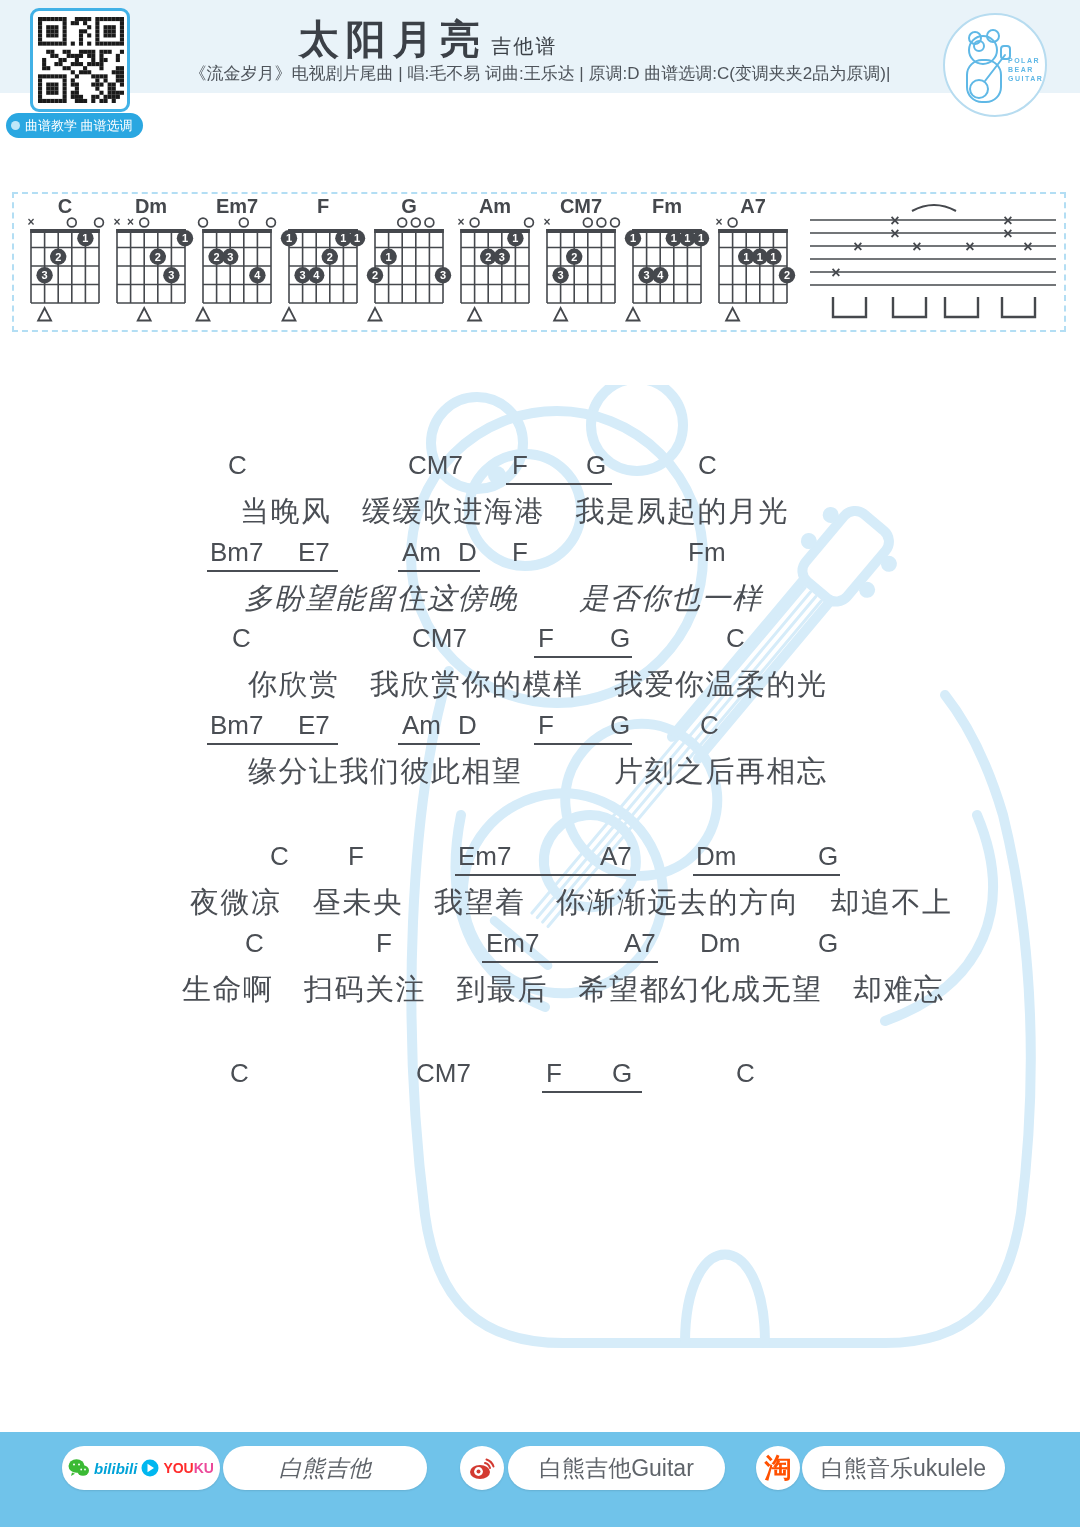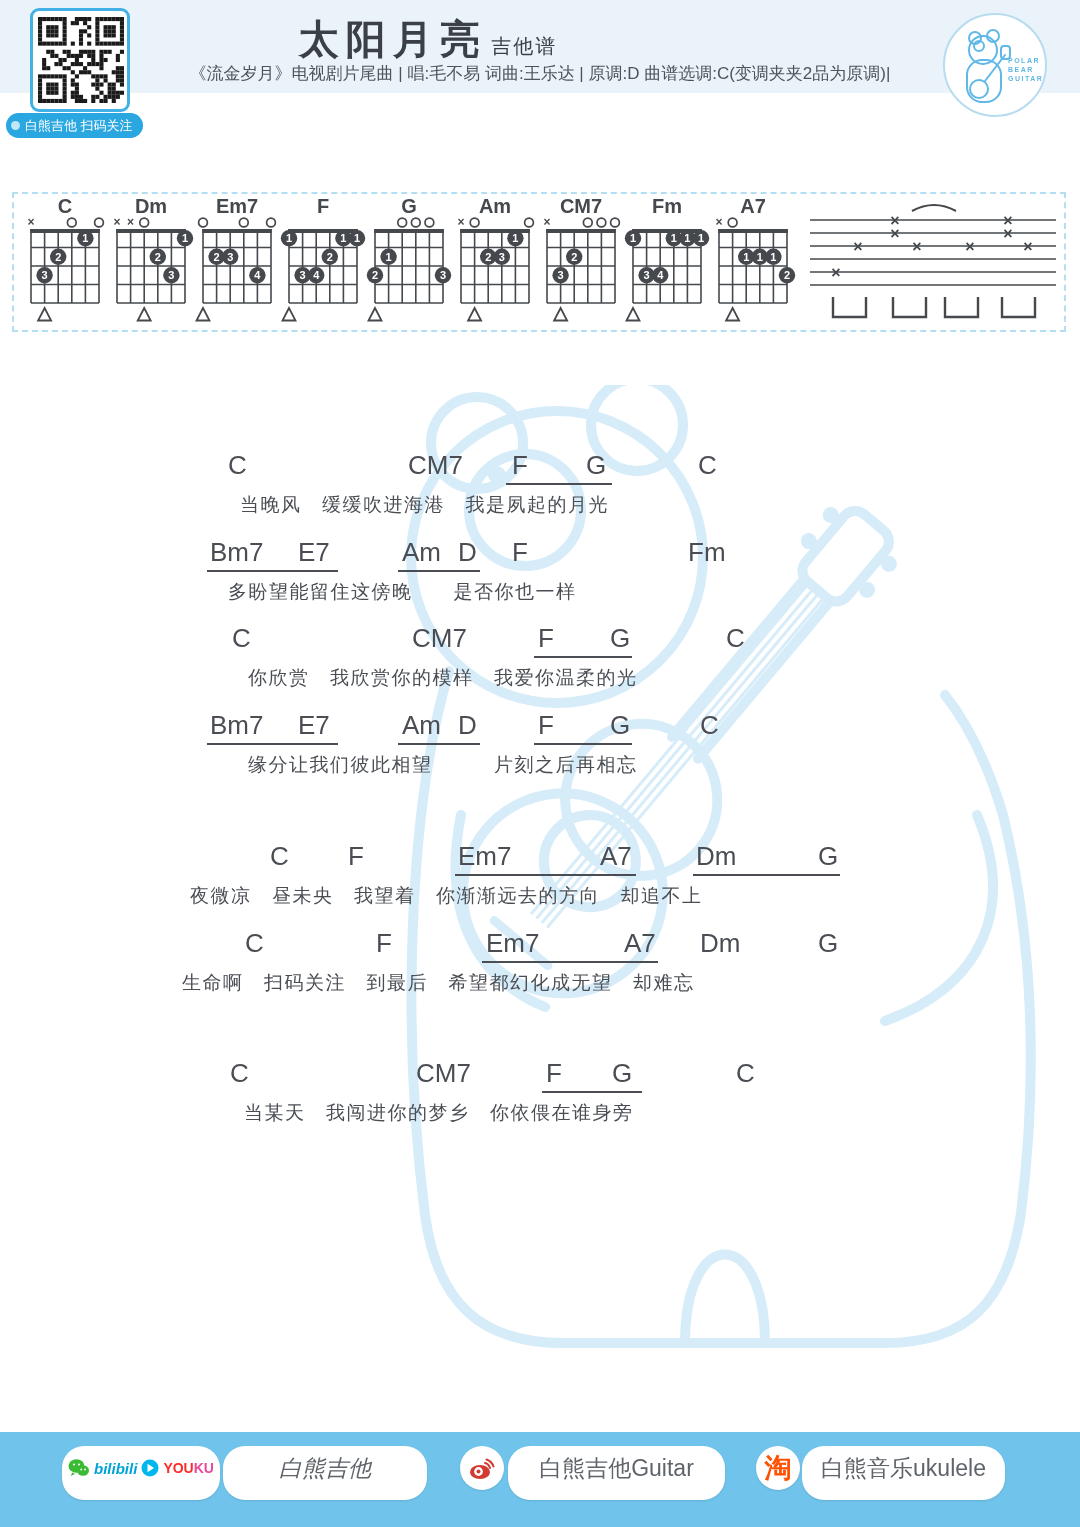--- a/index.html
+++ b/index.html
@@ -22,26 +22,26 @@
   .logo{position:absolute;left:943px;top:13px;width:104px;height:104px;border-radius:50%;
     background:#fff;border:2px solid #b7dcf0;box-sizing:border-box;z-index:4;}
   
   .panel{position:absolute;left:12px;top:192px;width:1054px;height:140px;
     border:2px dashed #b3def4;box-sizing:border-box;background:transparent;z-index:3;}
   .panel svg{position:absolute;top:2px;}
   
   #score{position:absolute;left:0;top:0;width:1080px;height:1527px;z-index:2;}
   .chord-t{position:absolute;font-size:26px;color:#4a4e54;white-space:pre;}
   .ul{position:absolute;height:2px;background:#4a4e54;}
-  .lyr{position:absolute;font-size:19px;color:#4a4e54;letter-spacing:1.5px;white-space:pre;}
+  .lyr{position:absolute;font-size:29px;color:#4a4e54;letter-spacing:1.5px;white-space:pre;}
   
   .watermark{position:absolute;left:385px;top:385px;z-index:1;}
   
   .footer{position:absolute;left:0;top:1432px;width:1080px;height:95px;background:#70c3ea;z-index:3;}
-  .pill{position:absolute;top:14px;height:54px;background:#fff;border-radius:22px;
+  .pill{position:absolute;top:14px;height:44px;background:#fff;border-radius:22px;
     box-shadow:0 1px 2px rgba(0,0,0,0.10);}
   .pill-text{font-size:23px;color:#5f646a;text-align:center;line-height:44px;}
   .circ{position:absolute;top:14px;width:44px;height:44px;background:#fff;border-radius:50%;
     box-shadow:0 1px 2px rgba(0,0,0,0.10);display:flex;align-items:center;justify-content:center;}
   .social-row{display:flex;align-items:center;justify-content:center;height:44px;gap:4px;}
   .bili{font-size:15px;font-weight:bold;font-style:italic;color:#00a3d8;letter-spacing:0;}
   .youku-red{font-size:14px;font-weight:bold;color:#ff2b2b;}
   .youku-blue{font-size:14px;font-weight:bold;color:#ec4899;}
   .taobao{font-size:27px;font-weight:bold;color:#ff5000;line-height:44px;}
 </style>
@@ -305,21 +305,21 @@
       <rect x="24" y="60" width="4" height="4" fill="#1a1a1a"></rect>
       <rect x="24" y="64" width="4" height="4" fill="#1a1a1a"></rect>
       <rect x="24" y="68" width="4" height="4" fill="#1a1a1a"></rect>
       <rect x="24" y="72" width="4" height="4" fill="#1a1a1a"></rect>
       <rect x="24" y="76" width="4" height="4" fill="#1a1a1a"></rect>
       <rect x="24" y="80" width="4" height="4" fill="#1a1a1a"></rect>
     </svg>
 </div>
 <div class="qr-badge">
   <span class="dot"></span>
-  <span>白熊吉他 扫码关注</span>
+  <span>曲谱教学 曲谱选调</span>
 </div>
 
 <div class="logo">
   <svg width="100" height="100" viewBox="0 0 100 100">
     <g stroke="#5fb8e6" stroke-width="2" fill="none" stroke-linecap="round">
       <circle cx="30" cy="23" r="6"></circle>
       <circle cx="48" cy="21" r="6"></circle>
       <circle cx="38" cy="35" r="14"></circle>
       <circle cx="34" cy="31" r="5"></circle>
       <rect x="22" y="45" width="34" height="42" rx="15"></rect>
@@ -591,21 +591,21 @@
     <div class="ul" style="left: 506px; top: 483px; width: 106px;"></div>
     <span class="lyr" style="left: 240px; top: 492px;">当晚风　缓缓吹进海港　我是夙起的月光</span>
     <span class="chord-t" style="left: 210px; top: 537px;">Bm7</span>
     <span class="chord-t" style="left: 298px; top: 537px;">E7</span>
     <span class="chord-t" style="left: 402px; top: 537px;">Am</span>
     <span class="chord-t" style="left: 458px; top: 537px;">D</span>
     <span class="chord-t" style="left: 512px; top: 537px;">F</span>
     <span class="chord-t" style="left: 688px; top: 537px;">Fm</span>
     <div class="ul" style="left: 207px; top: 570px; width: 131px;"></div>
     <div class="ul" style="left: 398px; top: 570px; width: 82px;"></div>
-    <span class="lyr" style="left: 228px; top: 579px;">多盼望能留住这傍晚　　是否你也一样</span>
+    <span class="lyr" style="left: 244px; top: 579px; font-style: italic;">多盼望能留住这傍晚　　是否你也一样</span>
     <span class="chord-t" style="left: 232px; top: 623px;">C</span>
     <span class="chord-t" style="left: 412px; top: 623px;">CM7</span>
     <span class="chord-t" style="left: 538px; top: 623px;">F</span>
     <span class="chord-t" style="left: 610px; top: 623px;">G</span>
     <span class="chord-t" style="left: 726px; top: 623px;">C</span>
     <div class="ul" style="left: 534px; top: 656px; width: 98px;"></div>
     <span class="lyr" style="left: 248px; top: 665px;">你欣赏　我欣赏你的模样　我爱你温柔的光</span>
     <span class="chord-t" style="left: 210px; top: 710px;">Bm7</span>
     <span class="chord-t" style="left: 298px; top: 710px;">E7</span>
     <span class="chord-t" style="left: 402px; top: 710px;">Am</span>
@@ -633,21 +633,20 @@
     <span class="chord-t" style="left: 700px; top: 928px;">Dm</span>
     <span class="chord-t" style="left: 818px; top: 928px;">G</span>
     <div class="ul" style="left: 482px; top: 961px; width: 176px;"></div>
     <span class="lyr" style="left: 182px; top: 970px;">生命啊　扫码关注　到最后　希望都幻化成无望　却难忘</span>
     <span class="chord-t" style="left: 230px; top: 1058px;">C</span>
     <span class="chord-t" style="left: 416px; top: 1058px;">CM7</span>
     <span class="chord-t" style="left: 546px; top: 1058px;">F</span>
     <span class="chord-t" style="left: 612px; top: 1058px;">G</span>
     <span class="chord-t" style="left: 736px; top: 1058px;">C</span>
     <div class="ul" style="left: 542px; top: 1091px; width: 100px;"></div>
-    <span class="lyr" style="left: 244px; top: 1100px;">当某天　我闯进你的梦乡　你依偎在谁身旁</span>
   </div>
 
 <div class="footer">
   <div class="pill" style="left:62px;width:158px;">
     <div class="social-row">
       <svg width="22" height="20" viewBox="0 0 22 20">
         <ellipse cx="8.5" cy="8" rx="8" ry="6.8" fill="#3bba34"></ellipse>
         <ellipse cx="15" cy="12.5" rx="6" ry="5.2" fill="#3bba34"></ellipse>
         <path d="M4 14.5 L3 18 L7 15.8 Z" fill="#3bba34"></path>
         <circle cx="6" cy="6.5" r="1" fill="#fff"></circle>

